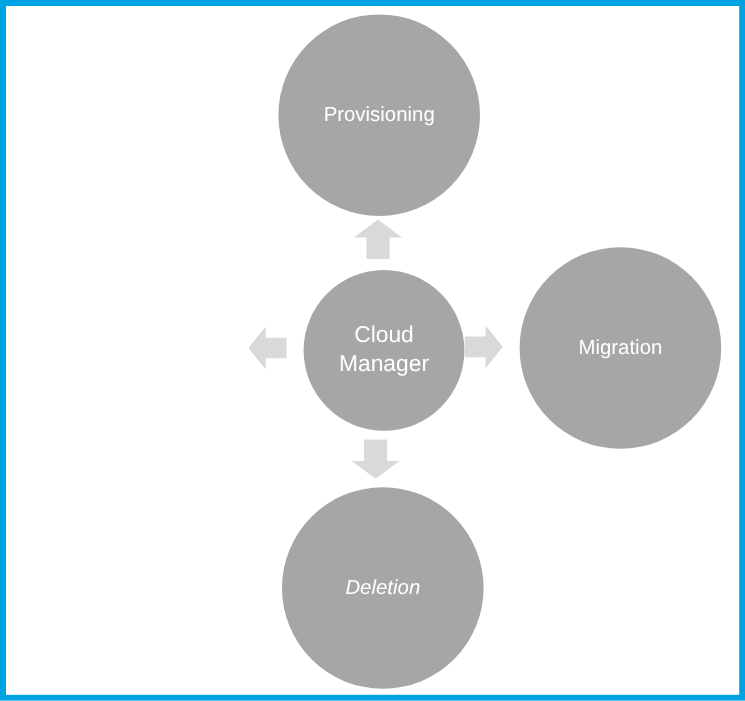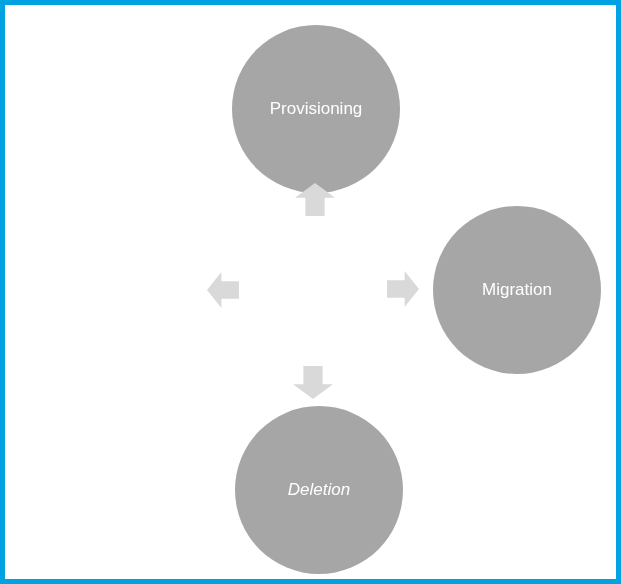--- a/index.html
+++ b/index.html
@@ -29,21 +29,21 @@
     text-align: center;
     font-size: 17px;
     line-height: 1.25;
   }
   .node.outer { width: 168px; height: 168px; }
   .node.center-node {
     width: 134px; height: 134px;
     left: 248px; top: 220px;
     font-size: 19px;
   }
-  .node.top-node    { left: 227px; top: 20px;   }
+  .node.top-node    { left: 227px; top: 7px;   }
   .node.left-node   { left: 26px;  top: 201px; }
   .node.right-node  { left: 428px; top: 201px; }
   .node.bottom-node { left: 230px; top: 401px; font-style: italic; }
   
   .arrow {
     position: absolute;
     background: #d9d9d9;
   }
   .arrow-up {
     left: 290px; top: 178px; width: 40px; height: 33px;
@@ -74,19 +74,25 @@
 
 
   <div class="node outer right-node">
     <span class="label">Migration</span>
   </div>
 
   <div class="node outer bottom-node">
     <span class="label">Deletion</span>
   </div>
 
+  <div class="node center-node">
+    <span>
+      <span class="label">Cloud</span>
+      <span class="label">Manager</span>
+    </span>
+  </div>
 
   <div class="arrow arrow-up"></div>
   <div class="arrow arrow-down"></div>
   <div class="arrow arrow-left"></div>
   <div class="arrow arrow-right"></div>
 
 </div>
 
 </body></html>

